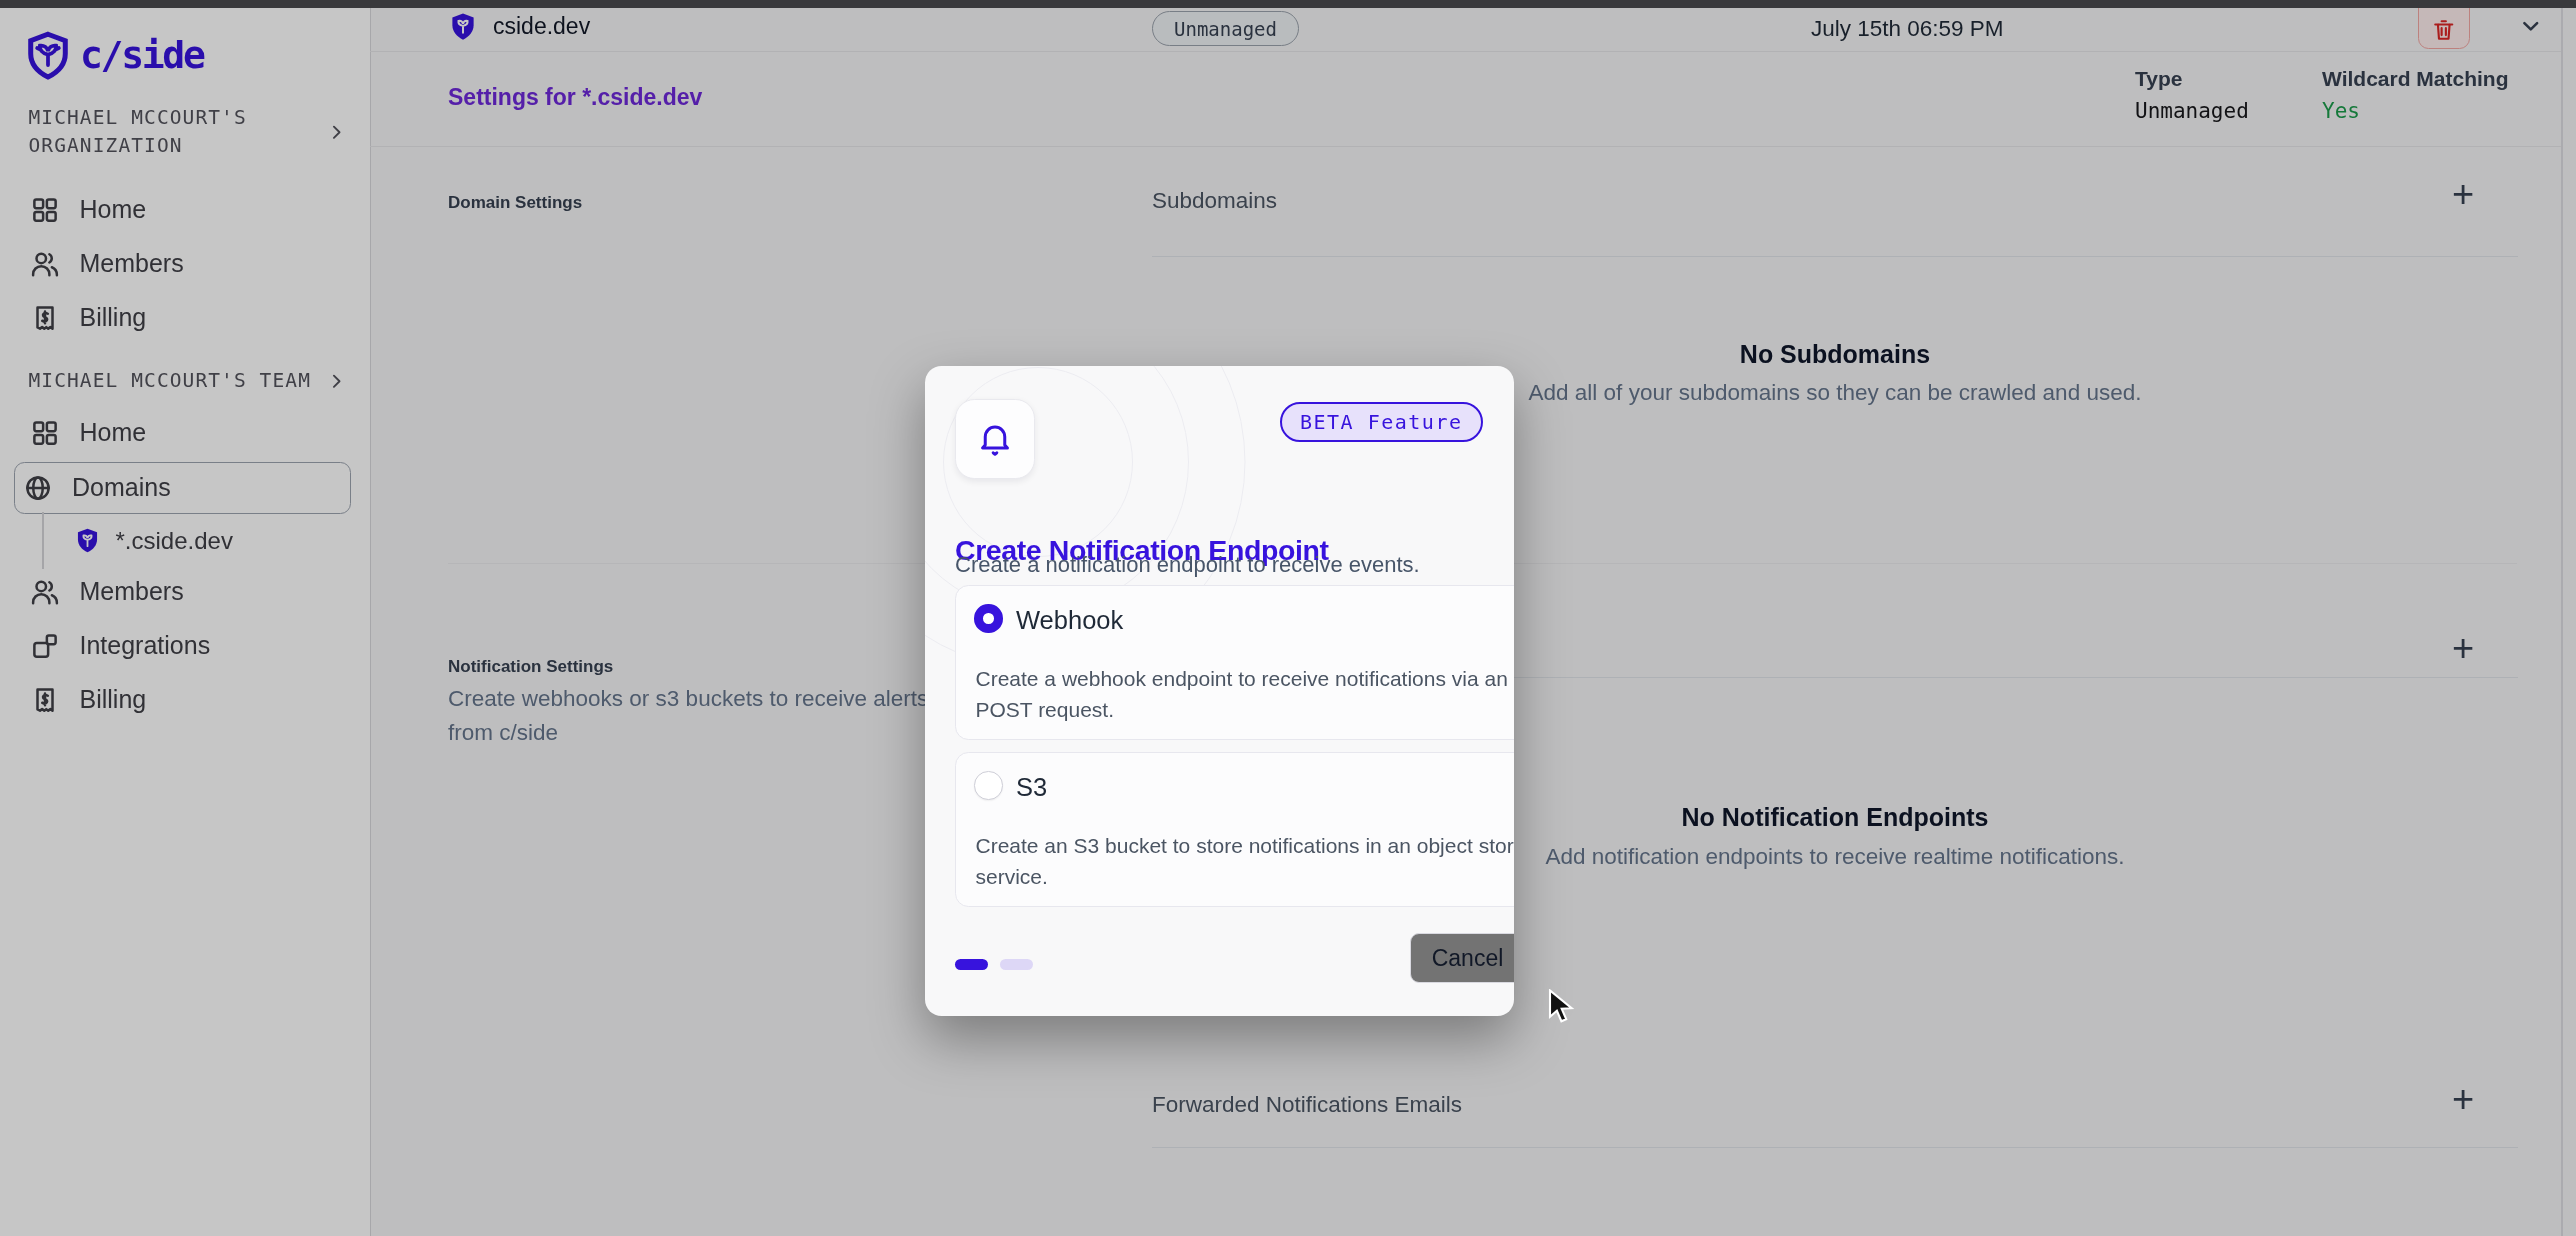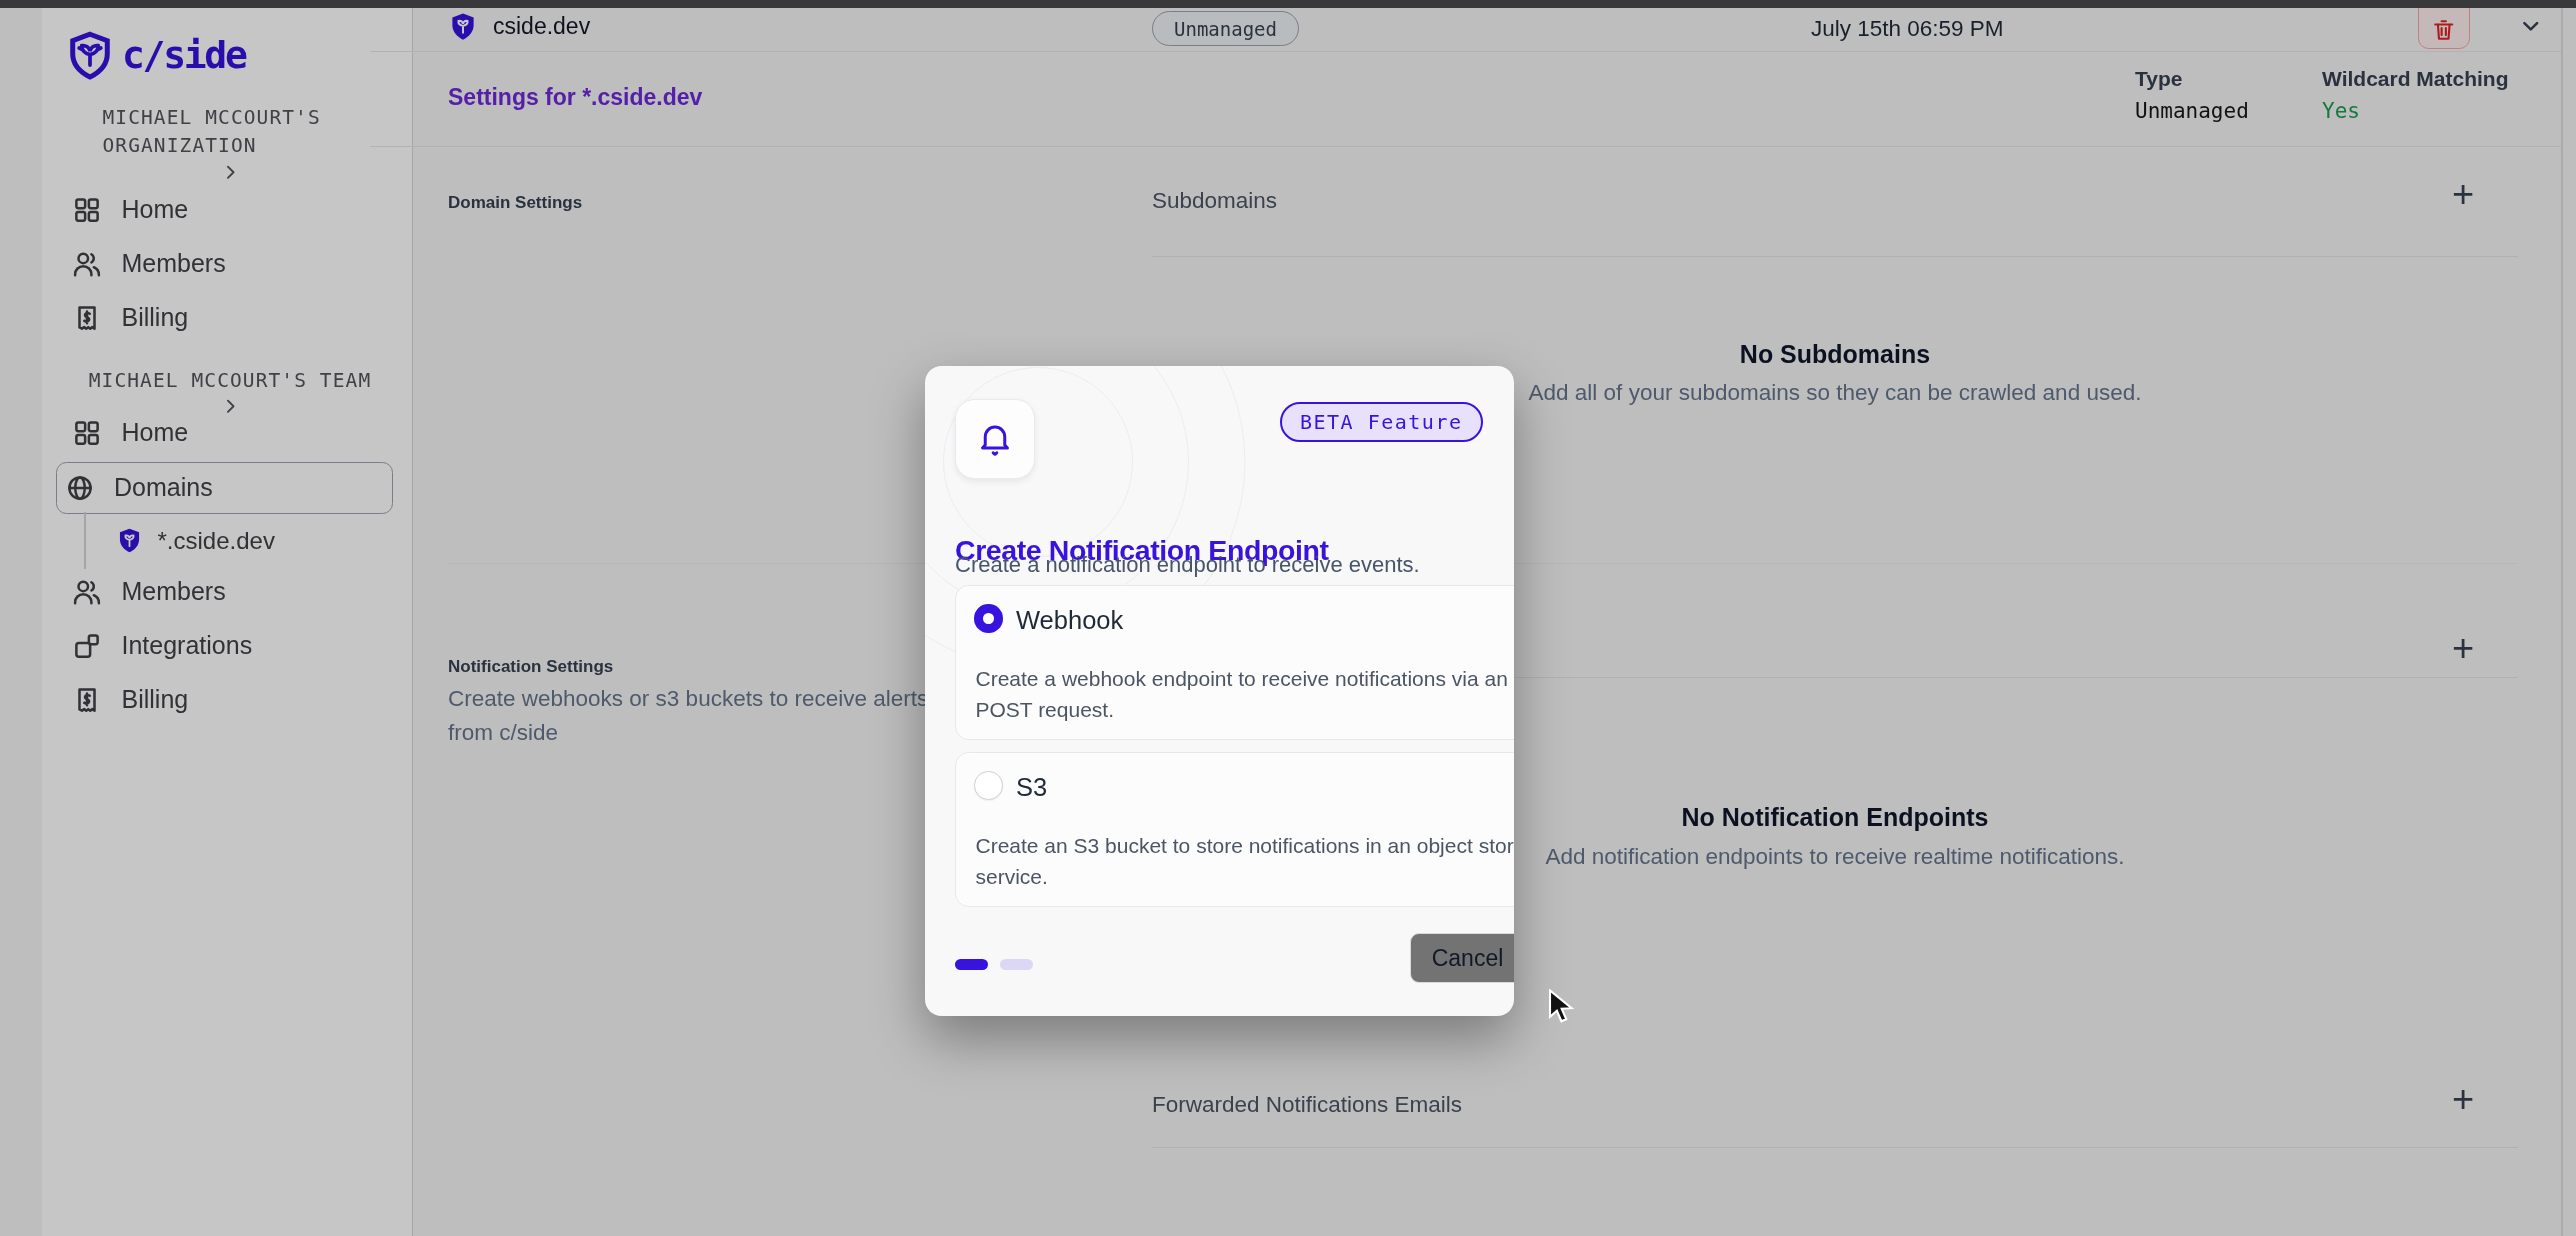--- a/index.html
+++ b/index.html
@@ -5,27 +5,27 @@
   html,body{margin:0;padding:0;background:#888;}
   #app{position:relative;width:2576px;height:1237px;overflow:hidden;
        background:#f4f4f5;font-family:"Liberation Sans",sans-serif;}
   .mono{font-family:"DejaVu Sans Mono",monospace;}
 
   
   .top-strip{position:absolute;left:0;top:0;width:100%;height:7.5px;background:#4a4a4d;z-index:3;}
 
   
   .sidebar{position:absolute;left:0;top:7.5px;bottom:0;width:370px;background:#fefefe;
-           border-right:1.5px solid #d6d6da;z-index:1;margin-left:42px;}
+           border-right:1.5px solid #d6d6da;z-index:1;}
   .logo{position:absolute;left:22.5px;top:21px;display:flex;align-items:center;gap:7.5px;}
   .logo svg{width:50px;height:53px;}
   .logo-text{font-family:"DejaVu Sans Mono",monospace;font-weight:bold;font-size:38px;
              color:var(--accent);letter-spacing:-2.3px;}
   .org-head{position:absolute;left:28.5px;right:22.5px;display:flex;align-items:center;justify-content:space-between;
-            color:#52525b;font-size:19.5px;letter-spacing:1.1px;line-height:28.5px;flex-direction:column;}
+            color:#52525b;font-size:19.5px;letter-spacing:1.1px;line-height:28.5px;}
   .org-head .chev{flex:0 0 auto;width:22.5px;height:22.5px;color:#52525b;}
   .si{position:absolute;left:13.5px;right:19.5px;height:50px;display:flex;align-items:center;gap:19.5px;
       padding-left:16.5px;color:#3f3f46;font-size:25px;border-radius:10.5px;}
   .si svg{width:30px;height:30px;flex:0 0 aupx;}
   .si.sel{border:1.5px solid #9ca3af;padding-left:8px;}
   .si.sub{padding-left:60px;gap:15px;font-size:24px;}
   .si.sub svg{width:27px;height:27px;}
   .tree{position:absolute;left:42px;top:504px;width:2.3px;height:57px;background:#d4d4d8;}
 
   

